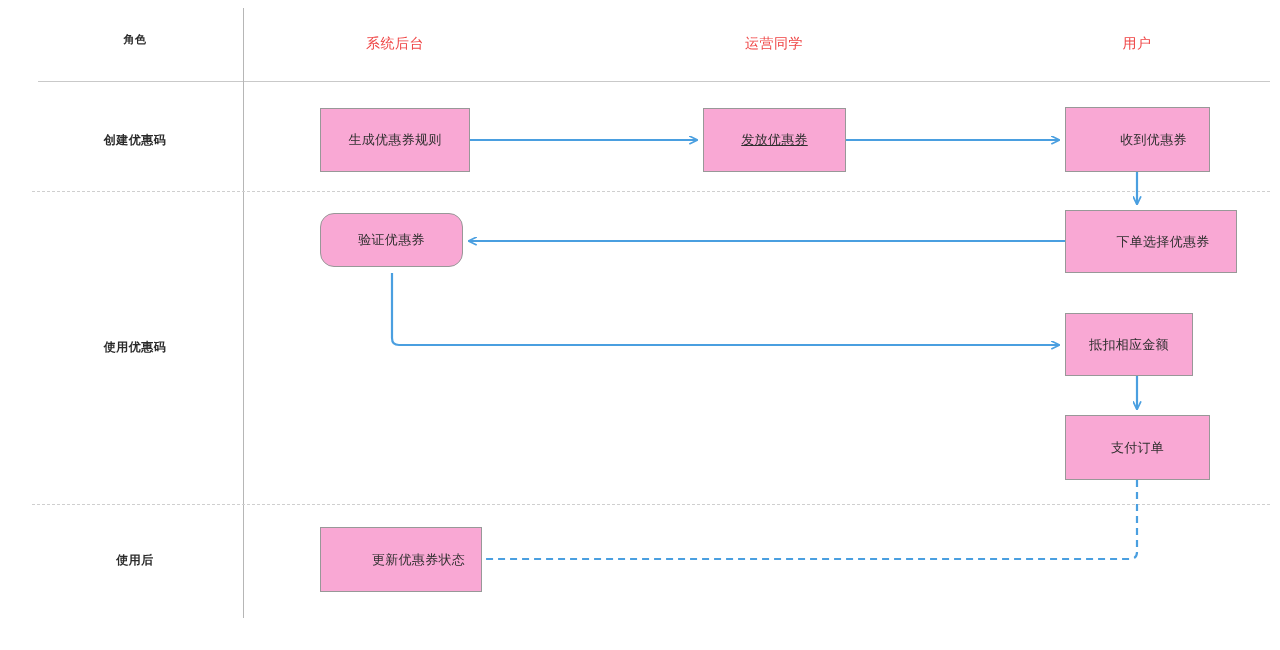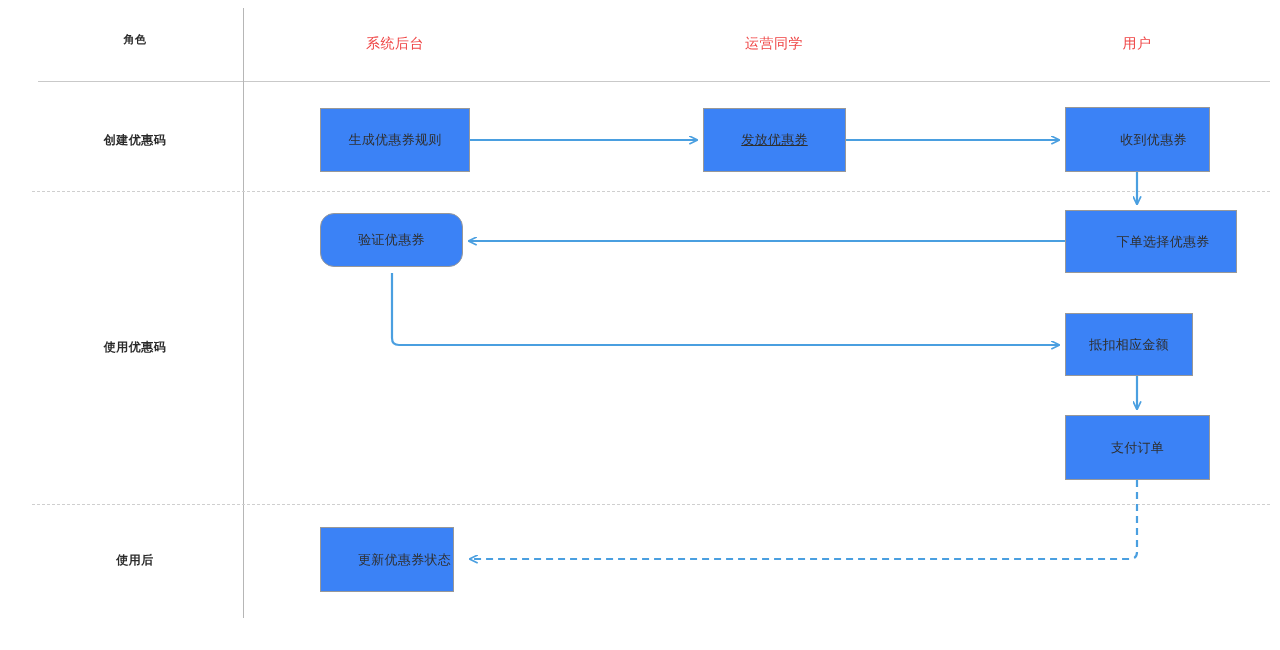--- a/index.html
+++ b/index.html
@@ -70,21 +70,21 @@
     color: #2b2b2b;
     white-space: nowrap;
     transform: translate(-50%, -50%);
     letter-spacing: 0.5px;
   }
 
   
   .node {
     position: absolute;
     box-sizing: border-box;
-    background: #3b82f6;
+    background: #f9a8d4;
     border: 1px solid #989898;
     display: flex;
     align-items: center;
     justify-content: center;
     font-size: 13px;
     color: #2f2f2f;
     white-space: nowrap;
     letter-spacing: 0.3px;
   }
 
@@ -154,15 +154,15 @@
   <div class="node" style="left:1065px; top:107px; width:145px; height:65px;padding-left:32px;">收到优惠券</div>
 
   <div class="node" style="left:320px; top:213px; width:143px; height:54px;border-radius:14px;">验证优惠券</div>
 
   <div class="node" style="left:1065px; top:210px; width:172px; height:63px;padding-left:24px;">下单选择优惠券</div>
 
   <div class="node" style="left:1065px; top:313px; width:128px; height:63px;">抵扣相应金额</div>
 
   <div class="node" style="left:1065px; top:415px; width:145px; height:65px;">支付订单</div>
 
-  <div class="node" style="left:320px; top:527px; width:134px; height:65px;padding-left:35px;">更新优惠券状态</div>
+  <div class="node" style="left:320px; top:527px; width:162px; height:65px;padding-left:35px;">更新优惠券状态</div>
 
 </div>
 
 </body></html>

